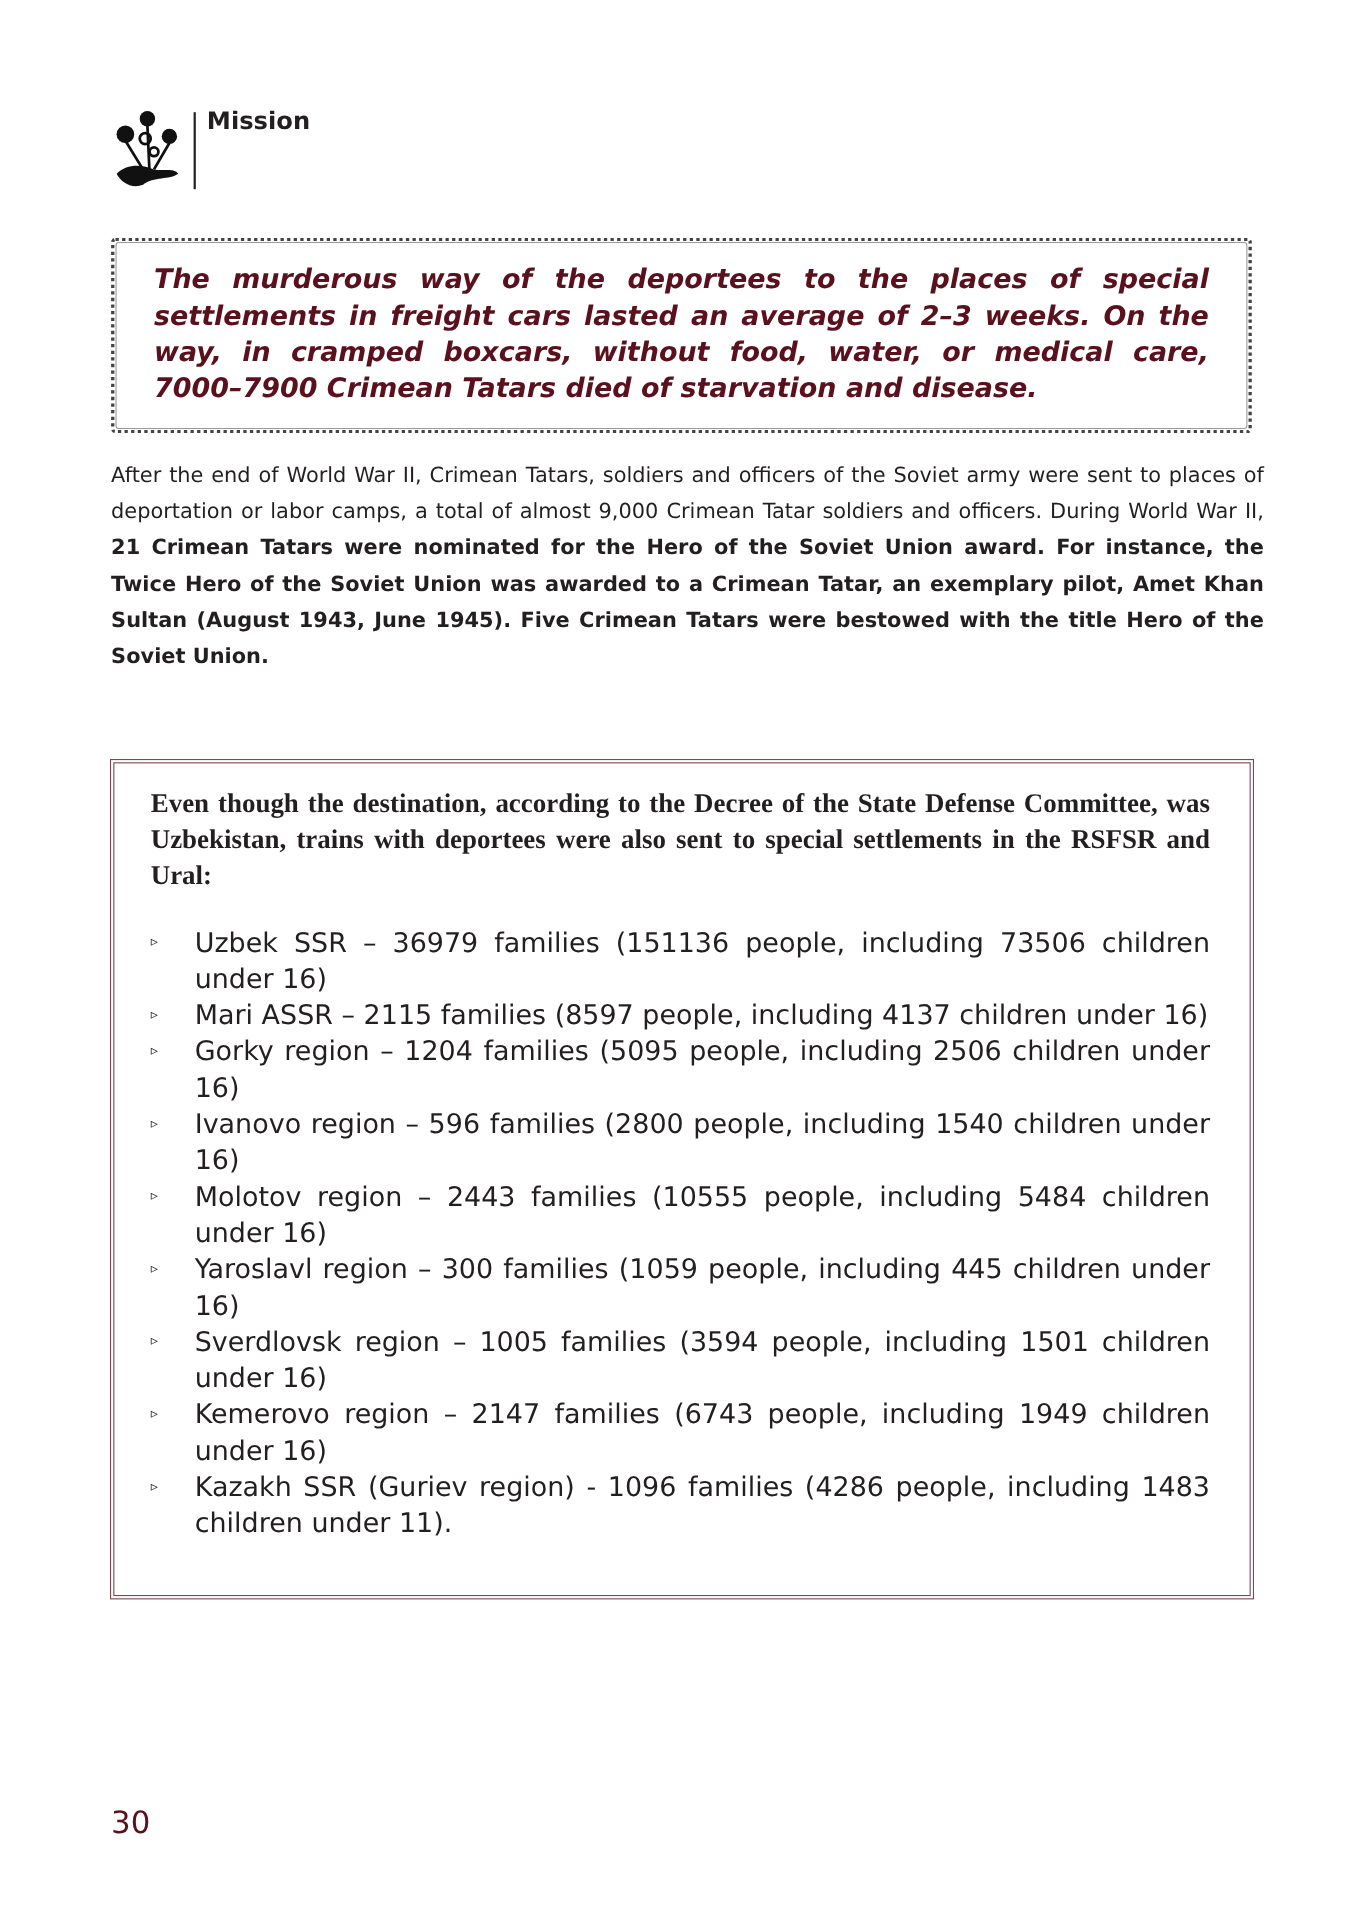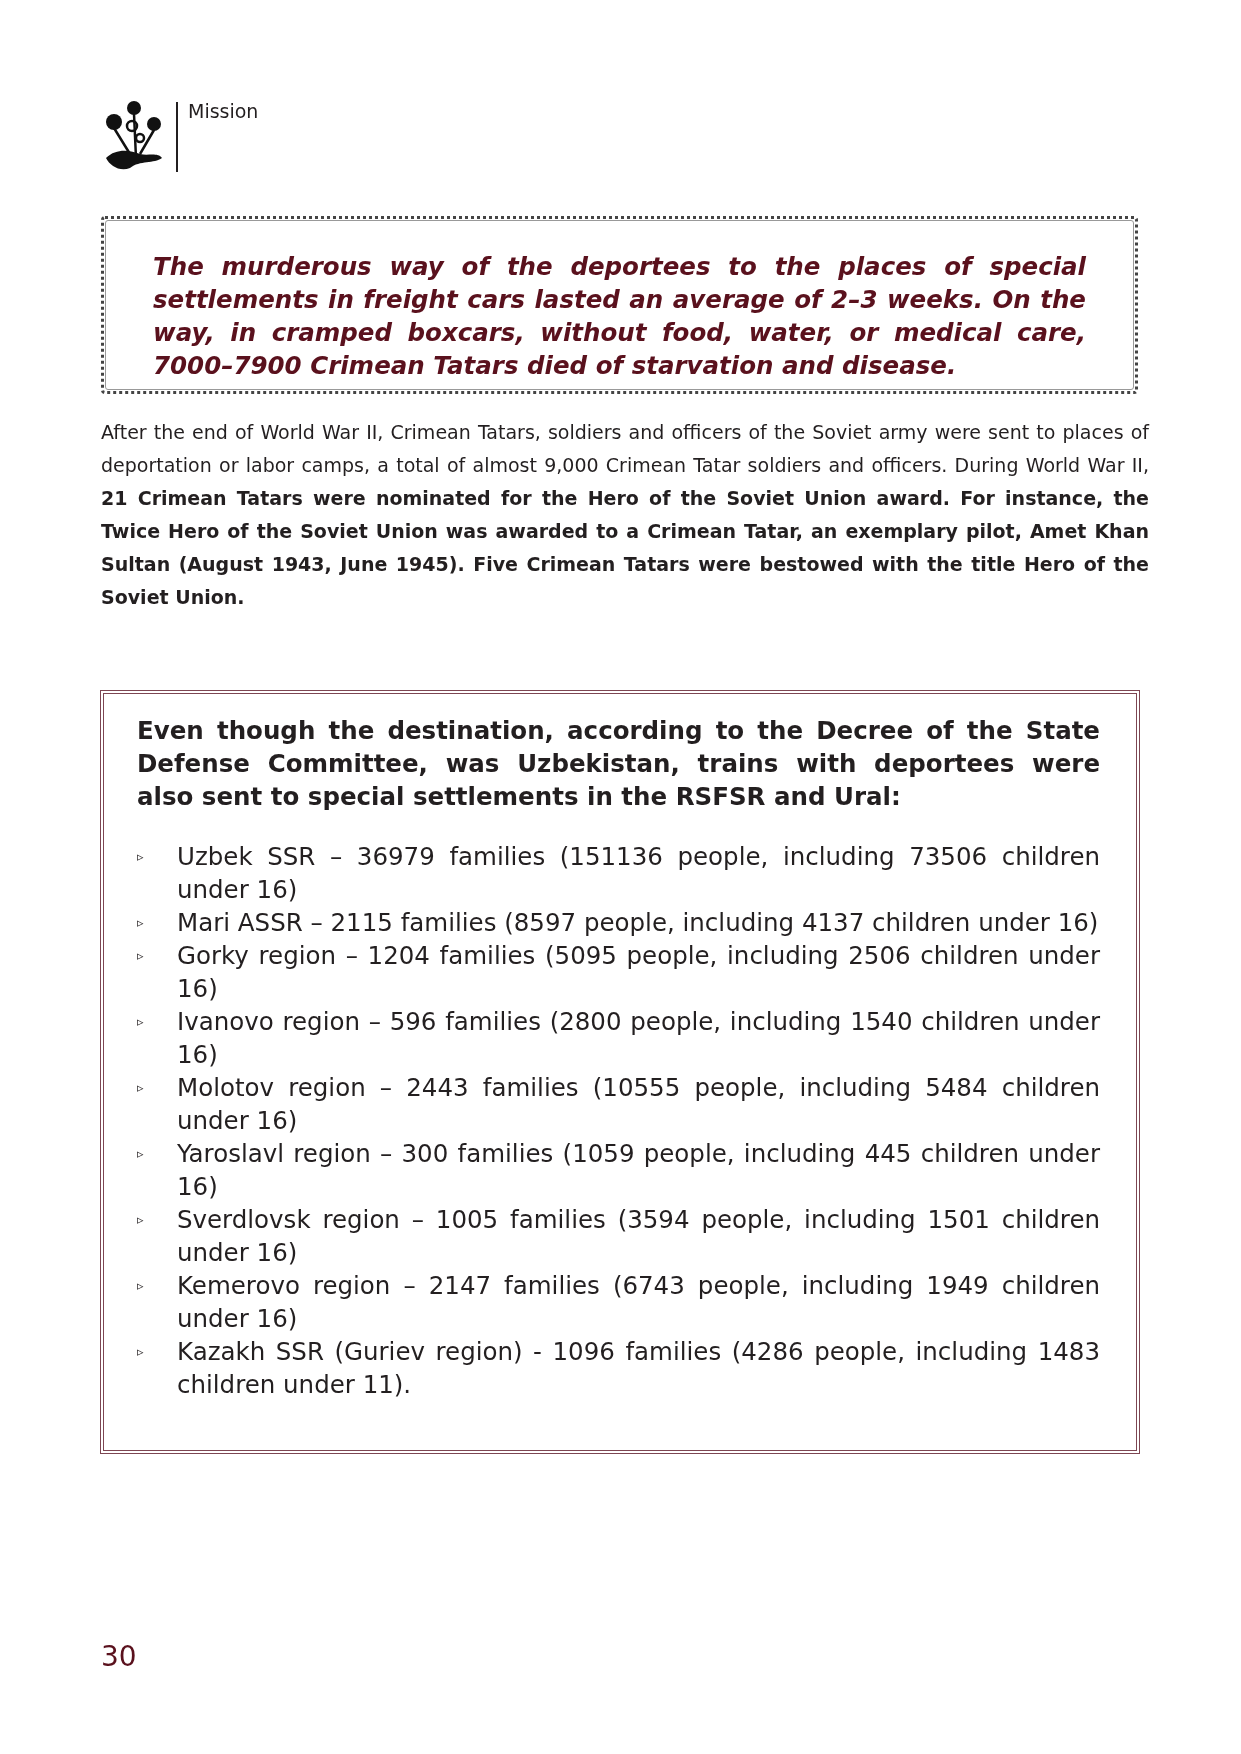--- a/index.html
+++ b/index.html
@@ -2,37 +2,37 @@
 <html><head>
 <meta charset="utf-8">
 <style>
   html, body { margin: 0; padding: 0; background: #ffffff; }
   body { width: 1241px; height: 1754px; position: relative; overflow: hidden;
          font-family: "DejaVu Sans", sans-serif; color: #231f20; }
 
   .header { position: absolute; left: 100px; top: 98px; height: 80px; display: flex; align-items: flex-start; }
   .logo { width: 66px; height: 74px; margin-right: 10px; }
   .header-rule { width: 2px; height: 70px; background: #231f20; margin-top: 4px; margin-right: 10px; }
-  .header-text { font-size: 19px; font-weight: normal; line-height: 26px; color: #231f20; }
+  .header-text { font-size: 22px; font-weight: bold; line-height: 26px; color: #231f20; }
 
   .box1 { position: absolute; left: 101px; top: 216px; width: 1037px; height: 178px;
           border: 3px dotted #444; border-radius: 4px; box-sizing: border-box; }
   .box1 .inner { position: absolute; inset: 1px; border: 1px solid #999; border-radius: 3px; }
-  .box1 p { position: absolute; left: 36px; right: 36px; top: 18px; margin: 13px;
+  .box1 p { position: absolute; left: 36px; right: 36px; top: 18px; margin: 0;
             font-size: 24.5px; line-height: 33px; font-weight: bold; font-style: italic;
             color: #5a111d; text-align: justify; }
 
   .para { position: absolute; left: 101px; top: 416px; width: 1048px; margin: 0;
           font-size: 19px; line-height: 33px; text-align: justify; color: #231f20; }
   .para b { font-weight: bold; }
 
   .box2 { position: absolute; left: 100px; top: 690px; width: 1040px; height: 764px;
           border: 4px double #7d4652; box-sizing: border-box; }
   .box2 .lead { position: absolute; left: 33px; right: 36px; top: 20px; margin: 0;
-                font-size: 24.5px; line-height: 33px; font-weight: bold; text-align: justify; }
+                font-size: 24.5px; line-height: 33px; font-weight: bold; text-align: justify; font-family: Liberation Serif, serif; }
   .box2 ul { position: absolute; left: 33px; right: 36px; top: 146px; margin: 0; padding: 0; list-style: none; }
   .box2 li { position: relative; padding-left: 40px; font-size: 24.5px; line-height: 33px;
              text-align: justify; color: #231f20; }
   .box2 li .bullet { position: absolute; left: 0; top: 0; font-size: 13px; line-height: 33px; color: #231f20; }
 
   .page-num { position: absolute; left: 101px; top: 1640px; font-size: 28px; color: #5a111d; }
 </style>
 </head>
 <body>
 

